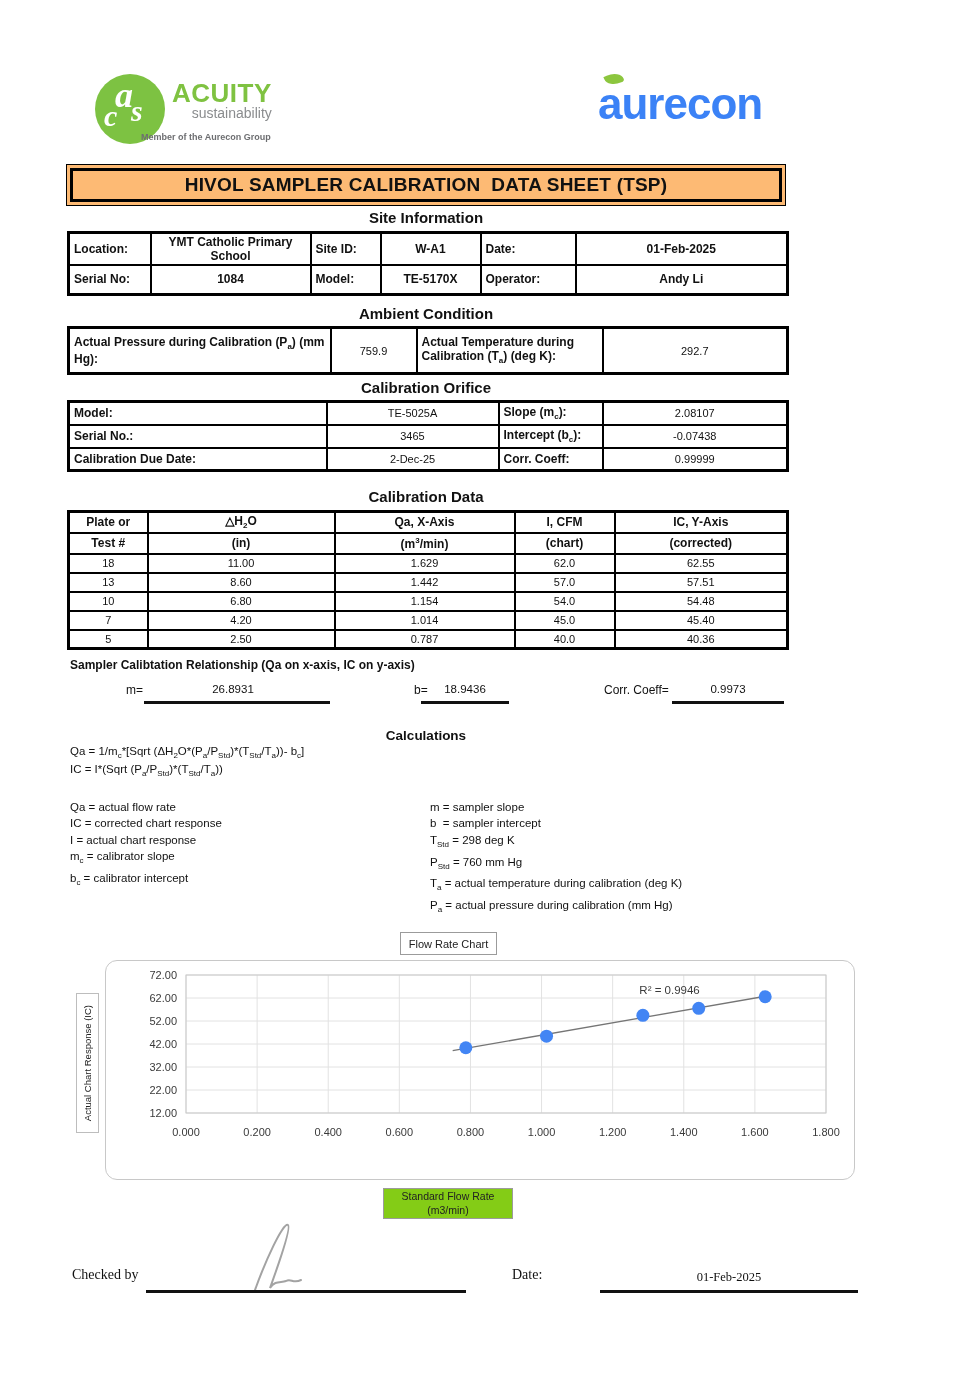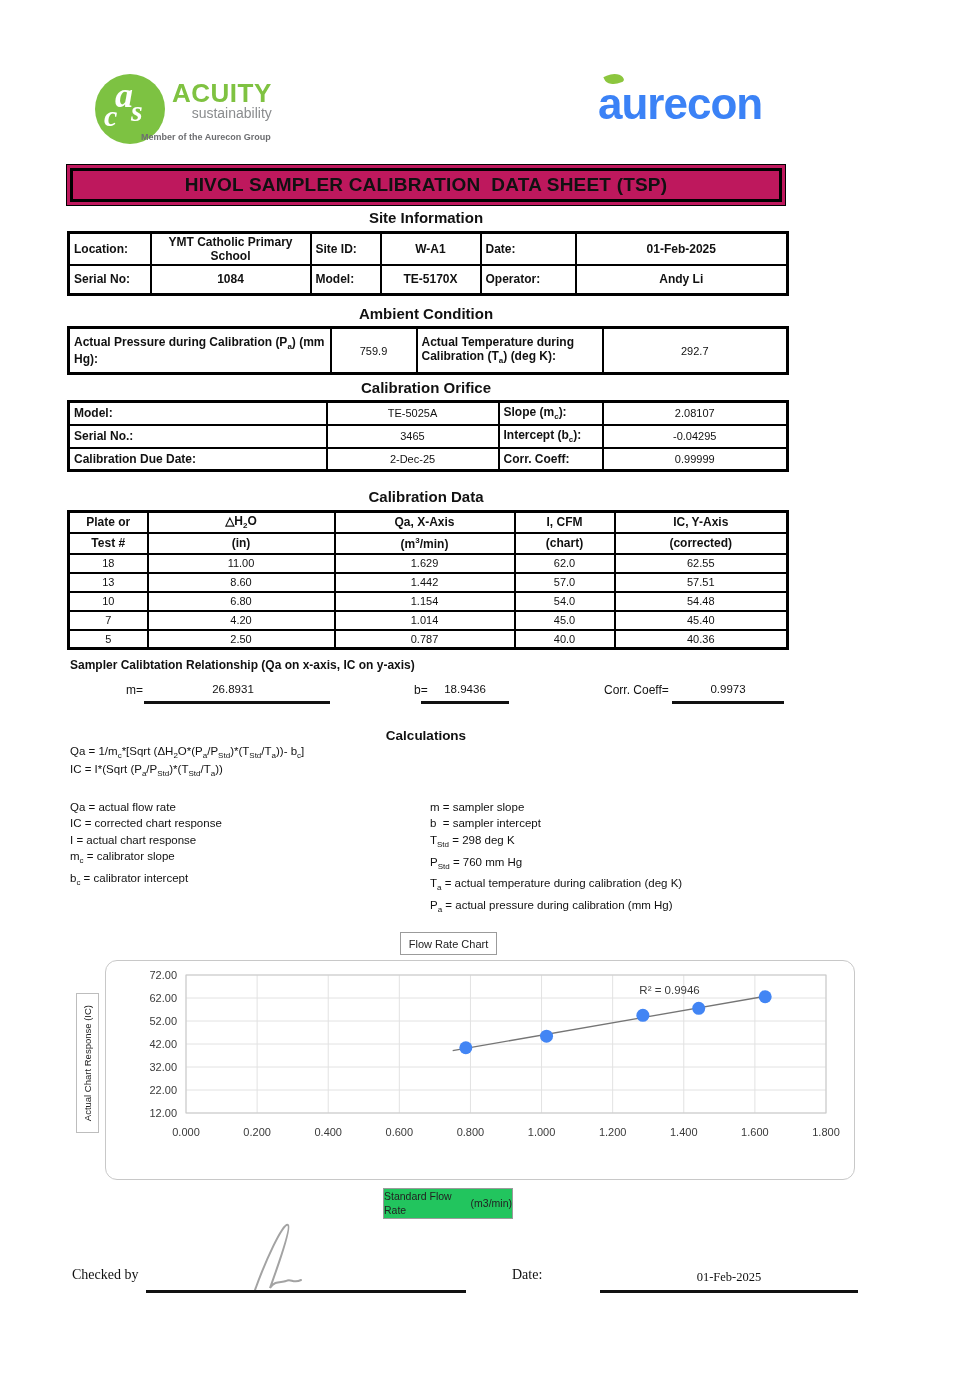--- a/index.html
+++ b/index.html
@@ -21,21 +21,21 @@
   .ac-sub  { font-size:14px; color:#8A8C8E; line-height:1.1; text-align:right; }
   .ac-tag  { position:absolute; left:48px; top:58px; font-size:9px; font-weight:bold; color:#6D6E71; white-space:nowrap; }
 
   #aurecon { position:absolute; left:598px; top:82px; height:60px; }
   .au-name { font-size:44px; font-weight:bold; color:#3b82f6; letter-spacing:-1px; line-height:1; }
   .au-leaf { position:absolute; left:7px; top:-9px; width:18px; height:12px; background:#8CC63E;
              border-radius:0 100% 25% 100%; transform:rotate(-24deg); }
 
   
   #title-box { position:absolute; left:66px; top:164px; width:720px; height:42px;
-               border:1px solid #000; padding:3px; background:#be185d; }
+               border:1px solid #000; padding:3px; background:#fdba74; }
   #title-inner { border:3px solid #000; height:100%; display:flex; align-items:center; justify-content:center; }
   #title-inner span { font-size:19px; font-weight:bold; white-space:pre; letter-spacing:.2px; }
 
   
   .sec-h { position:absolute; left:66px; width:720px; text-align:center; font-size:15px; font-weight:bold; }
   #h-site    { top:209px; }
   #h-ambient { top:305px; }
   #h-orifice { top:379px; }
   #h-caldata { top:488px; }
   #h-calc    { top:728px; font-size:13.5px; }
@@ -73,22 +73,22 @@
                      border:1px solid #9B9B9B; display:flex; align-items:center; justify-content:center;
                      font-size:11px; color:#222; background:#fff; }
   #chart-box { position:absolute; left:105px; top:960px; width:750px; height:220px;
                border:1px solid #C8C8C8; border-radius:12px; background:#fff; }
   #chartsvg { position:absolute; left:0; top:0; }
   #chartsvg text { font-family:"Liberation Sans", sans-serif; }
   #ylabel-box { position:absolute; left:76px; top:993px; width:23px; height:140px;
                 border:1px solid #BDBDBD; display:flex; align-items:center; justify-content:center; background:#fff; }
   #ylabel-box span { writing-mode:vertical-rl; transform:rotate(180deg); font-size:9.5px; color:#222; white-space:nowrap; }
   #xlabel-box { position:absolute; left:383px; top:1188px; width:130px; height:31px;
-                border:1px solid #9B9B9B; display:flex; flex-direction:row; align-items:center; justify-content:center;
-                font-size:10.5px; line-height:1.25; color:#222; background:#22c55e; }
+                border:1px solid #9B9B9B; display:flex; flex-direction:column; align-items:center; justify-content:center;
+                font-size:10.5px; line-height:1.25; color:#222; background:#84cc16; }
 
   
   .serif { font-family:"Liberation Serif", serif; }
   #checked-label { position:absolute; left:72px; top:1267px; font-size:14px; }
   #sig { position:absolute; left:225px; top:1216px; }
   #sig-line { position:absolute; left:146px; top:1290px; width:320px; height:3px; background:#111; }
   #date-label { position:absolute; left:512px; top:1267px; font-size:14px; }
   #date-value { position:absolute; left:600px; top:1270px; width:258px; text-align:center; font-size:12.5px; }
   #date-line { position:absolute; left:600px; top:1290px; width:258px; height:3px; background:#111; }
 </style>
@@ -181,21 +181,21 @@
         <tr>
       <td class="lbl">Model:</td>
       <td class="val">TE-5025A</td>
       <td class="lbl">Slope (m<sub>c</sub>):</td>
       <td class="val">2.08107</td>
     </tr>
     <tr>
       <td class="lbl">Serial No.:</td>
       <td class="val">3465</td>
       <td class="lbl">Intercept (b<sub>c</sub>):</td>
-      <td class="val">-0.04295</td>
+      <td class="val">-0.07438</td>
     </tr>
     <tr>
       <td class="lbl">Calibration Due Date:</td>
       <td class="val">2-Dec-25</td>
       <td class="lbl">Corr. Coeff:</td>
       <td class="val">0.99999</td>
     </tr>
   </tbody>
     </table>
 

